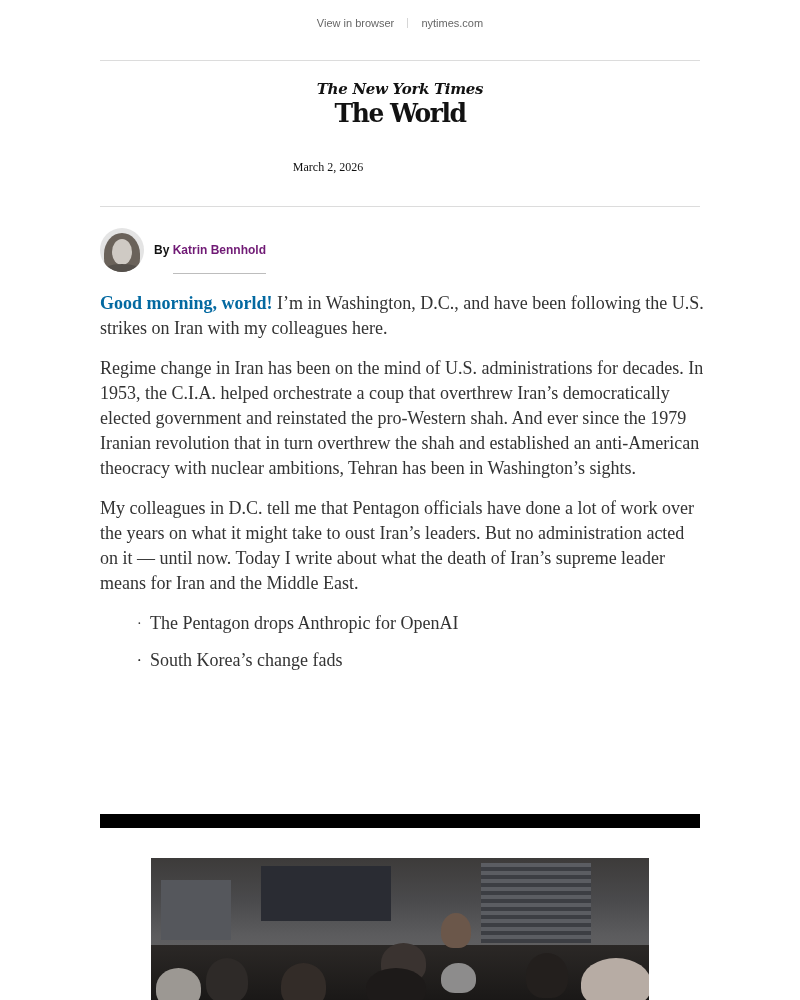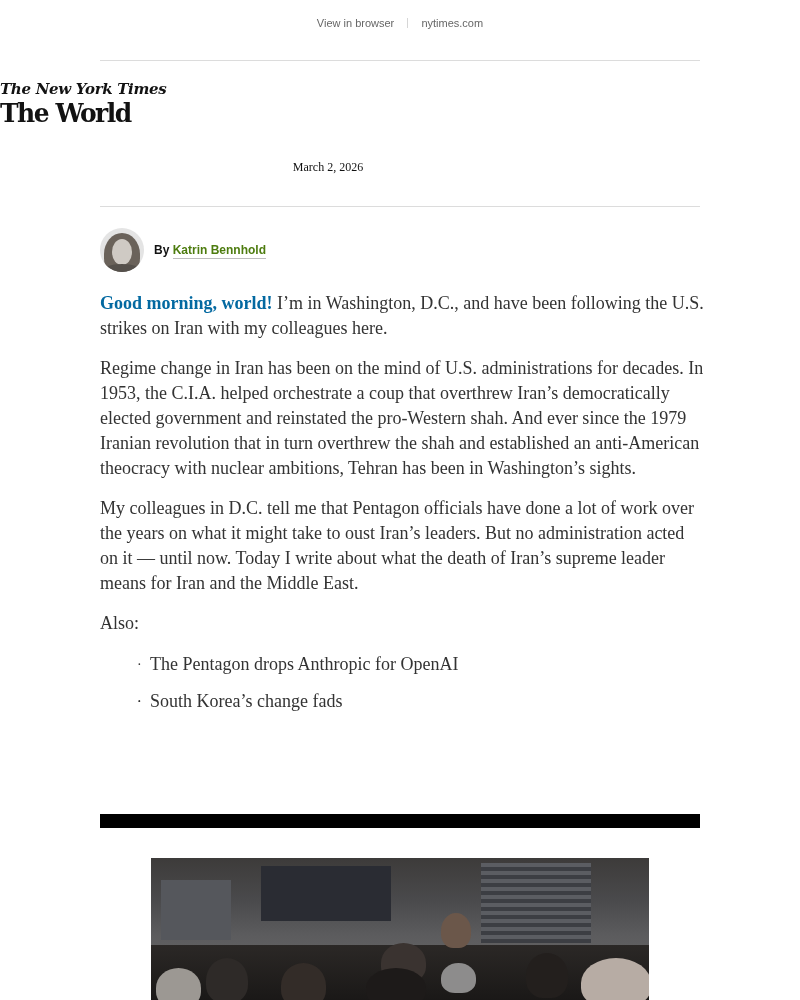--- a/index.html
+++ b/index.html
@@ -1,31 +1,31 @@
 <!DOCTYPE html>
 <html><head>
 <meta charset="utf-8">
 <style>
   html, body { margin: 0; padding: 0; background: #ffffff; }
   body { width: 800px; height: 1000px; overflow: hidden; position: relative; color: #333333; }
   .topbar { position: absolute; top: 17px; left: 0; width: 800px; text-align: center; font-family: "Liberation Sans", sans-serif; font-size: 11px; color: #666666; }
   .topbar a { color: #666666; text-decoration: none; }
   .topbar .sep { display: inline-block; width: 1px; height: 10px; background: #d6d6d6; margin: 0 10px; vertical-align: -1px; }
   .rule { position: absolute; left: 100px; width: 600px; height: 1px; background: #dcdcdc; }
-  .masthead { position: absolute; top: 80px; left: 0; width: 800px; text-align: left; }
+  .masthead { position: absolute; top: 80px; left: 0; width: 800px; text-align: center; }
   .nyt-logo { font-family: "DejaVu Serif", serif; font-weight: bold; font-size: 15px; color: #121212; letter-spacing: -0.3px; font-style: italic; }
   .world-title { font-family: "DejaVu Serif", serif; font-weight: 900; font-size: 25px; color: #121212; letter-spacing: -1.5px; margin-top: 1px; transform: scaleY(1.05); }
   .date { position: absolute; top: 160px; left: 0; width: 656px; text-align: center; font-family: "Liberation Serif", serif; font-size: 12px; color: #121212; }
   .byline { position: absolute; top: 228px; left: 100px; display: flex; align-items: center; }
   .avatar { width: 44px; height: 44px; border-radius: 50%; overflow: hidden; background: #e4e4e4; position: relative; }
   .avatar .hair { position: absolute; left: 4px; top: 5px; width: 36px; height: 42px; border-radius: 50% 50% 40% 40%; background: #6a625a; }
   .avatar .face { position: absolute; left: 12px; top: 11px; width: 20px; height: 26px; border-radius: 50%; background: #cfcac4; }
   .avatar .shoulders { position: absolute; left: 2px; top: 36px; width: 40px; height: 14px; border-radius: 50% 50% 0 0; background: #55504b; }
   .byline-text { margin-left: 10px; font-family: "Liberation Sans", sans-serif; font-weight: bold; font-size: 12px; color: #121212; }
-  .byline-text a { color: #4d7c0f; text-decoration: none; border-bottom: 1px solid #bdbdbd; padding-bottom: 1px; }
+  .byline-text a { color: #701a75; text-decoration: none; border-bottom: 1px solid #bdbdbd; padding-bottom: 16px; }
   .body-text { position: absolute; top: 291px; left: 100px; width: 604px; font-family: "Liberation Serif", serif; font-size: 18px; line-height: 25px; color: #333333; }
   .body-text p { margin: 0 0 15px 0; }
   .body-text strong { color: #0369a1; }
   .also-list { list-style: none; margin: 0; padding: 0 0 0 37px; }
   .also-list li { position: relative; padding-left: 13px; margin-bottom: 12px; line-height: 25px; }
   .also-list li .bullet { position: absolute; left: 0; top: 0; font-size: 14px; }
   .black-bar { position: absolute; top: 814px; left: 100px; width: 600px; height: 14px; background: #000000; }
   .photo { position: absolute; top: 858px; left: 151px; width: 498px; height: 142px; overflow: hidden; background: linear-gradient(180deg, #3d3b3a 0%, #4a4a4c 30%, #5c5c5e 55%, #6f6c6a 100%); }
   .photo .sign { position: absolute; left: 110px; top: 8px; width: 130px; height: 55px; background: #2a2c33; }
   .photo .sign2 { position: absolute; left: 10px; top: 22px; width: 70px; height: 60px; background: #55575c; }
@@ -62,21 +62,20 @@
   <div class="byline-text">
     <span>By</span>
     <a href="#">Katrin Bennhold</a>
   </div>
 </div>
 
 <div class="body-text">
   <p><strong>Good morning, world!</strong><span> I’m in Washington, D.C., and have been following the U.S. strikes on Iran with my colleagues here.</span></p>
   <p>Regime change in Iran has been on the mind of U.S. administrations for decades. In 1953, the C.I.A. helped orchestrate a coup that overthrew Iran’s democratically elected government and reinstated the pro-Western shah. And ever since the 1979 Iranian revolution that in turn overthrew the shah and established an anti-American theocracy with nuclear ambitions, Tehran has been in Washington’s sights.</p>
   <p>My colleagues in D.C. tell me that Pentagon officials have done a lot of work over the years on what it might take to oust Iran’s leaders. But no administration acted on it — until now. Today I write about what the death of Iran’s supreme leader means for Iran and the Middle East.</p>
-  <p style="margin-bottom:16px;">Also:</p>
   <ul class="also-list">
     <li><span class="bullet">·</span><span>The Pentagon drops Anthropic for OpenAI</span></li>
     <li><span class="bullet">·</span></li>
     <li><span class="bullet">·</span><span>South Korea’s change fads</span></li>
   </ul>
 </div>
 
 <div class="black-bar"></div>
 
 <div class="photo" title="Crowd of mourners on a street in Iran">

